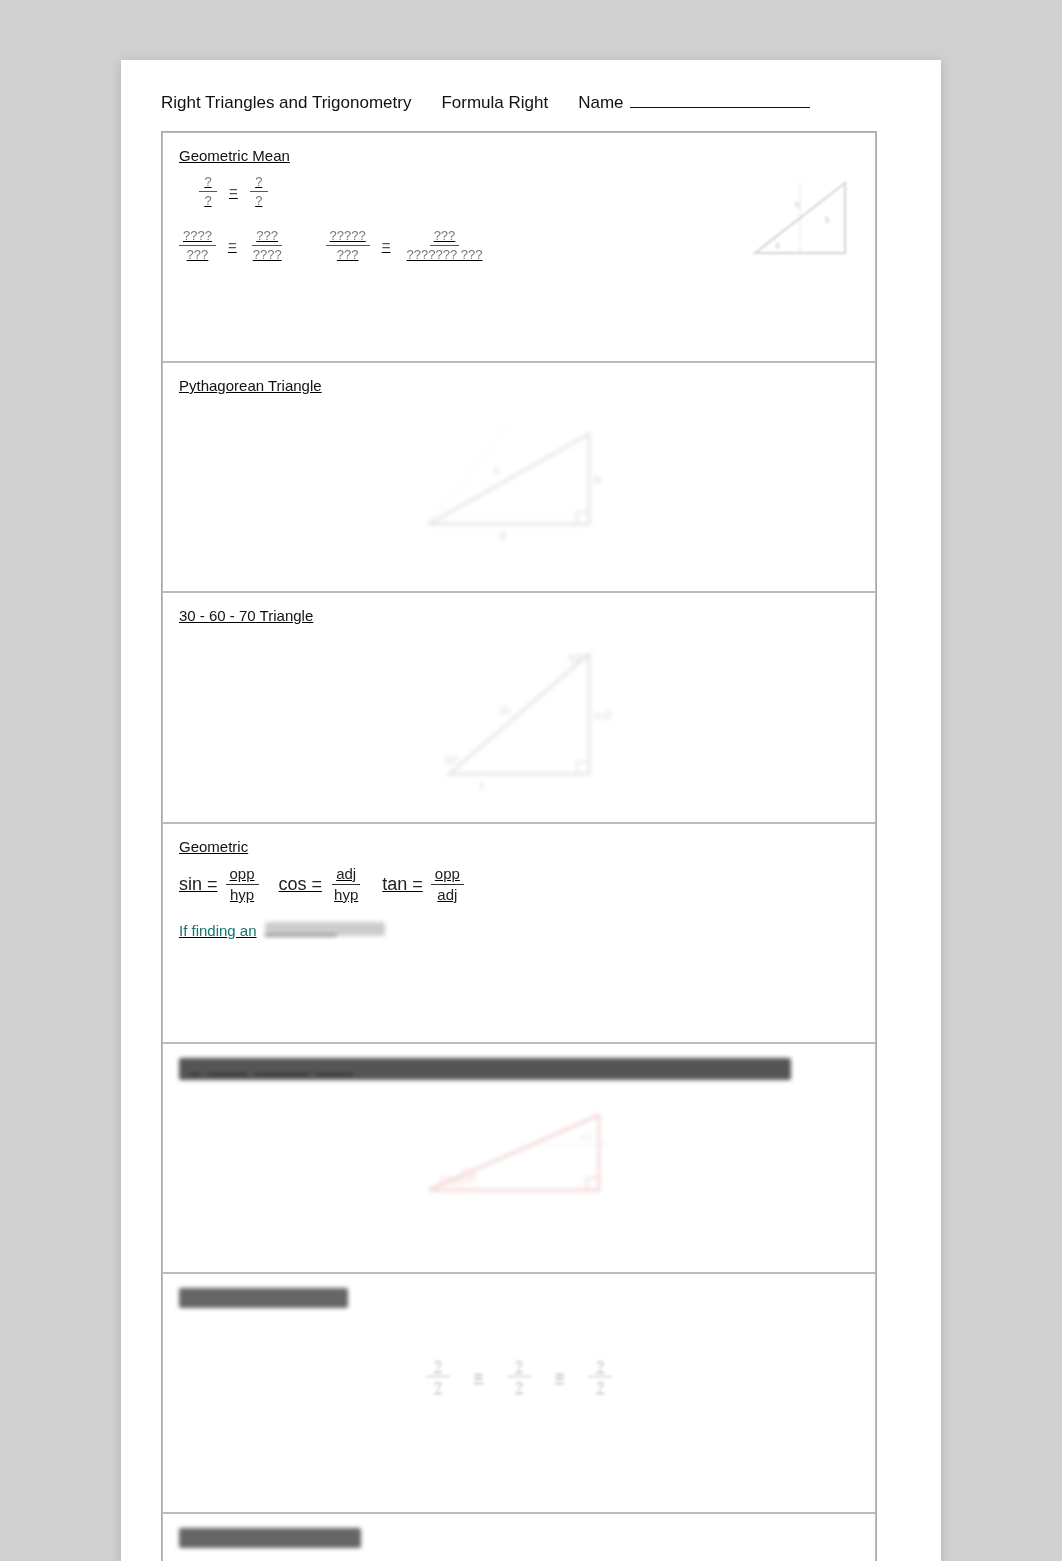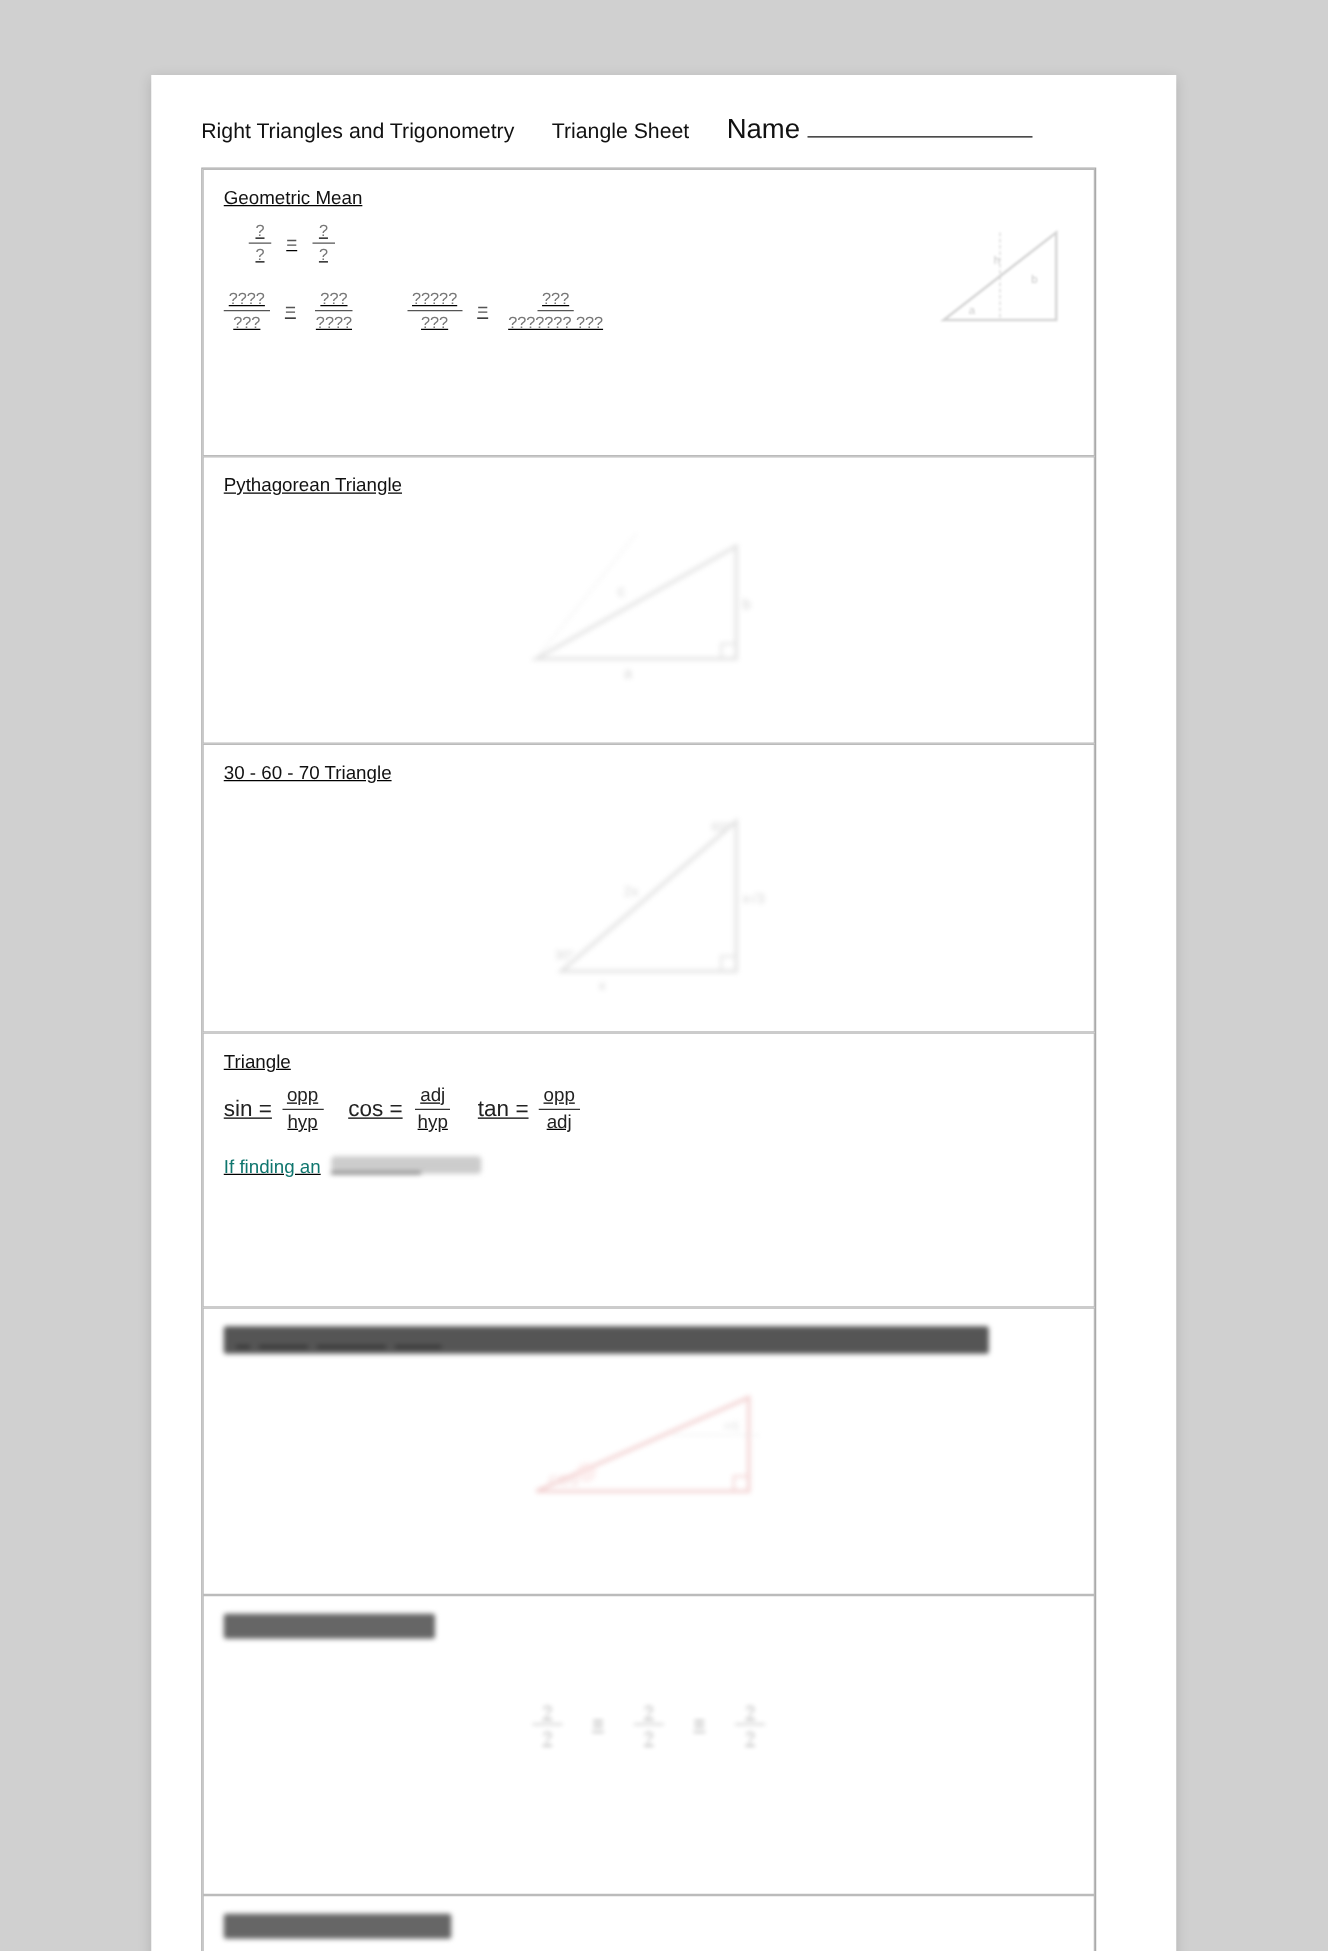--- a/index.html
+++ b/index.html
@@ -30,21 +30,21 @@
     }
     .header-title {
       font-size: 17px;
       font-weight: normal;
     }
     .header-sheet {
       font-size: 17px;
       font-weight: normal;
     }
     .header-name {
-      font-size: 22px;
+      font-size: 17px;
       font-weight: normal;
       display: flex;
       align-items: baseline;
       gap: 6px;
     }
     .name-line {
       display: inline-block;
       border-bottom: 1.5px solid #111;
       width: 180px;
       height: 18px;
@@ -292,21 +292,21 @@
       opacity: 0.35;
       filter: blur(1px);
     }
   </style>
 </head>
 <body>
 
 <div class="page">
   <div class="header-line">
     <span class="header-title">Right Triangles and Trigonometry</span>
-    <span class="header-sheet">Triangle Sheet</span>
+    <span class="header-sheet">Formula Right</span>
     <span class="header-name">
       <span>Name</span>
       <span class="name-line"></span>
     </span>
   </div>
 
   <div class="grid">
 
     <div class="cell">
       <div class="cell-title">Geometric Mean</div>
@@ -383,21 +383,21 @@
           <text x="60" y="155" font-size="11" fill="#555">x</text>
           <text x="175" y="85" font-size="11" fill="#555">x√3</text>
           <text x="80" y="80" font-size="11" fill="#555">2x</text>
           <text x="25" y="130" font-size="10" fill="#555">30°</text>
           <text x="150" y="28" font-size="10" fill="#555">60°</text>
         </svg>
       </div>
     </div>
 
     <div class="cell sohcahtoa-cell">
-      <div class="cell-title">Triangle</div>
+      <div class="cell-title">Geometric</div>
 
       <div class="trig-formulas">
 
         <div class="trig-item">
           <span class="trig-label">sin =</span>
           <div class="frac" style="font-size:15px;color:#222;">
             <span class="frac-num" style="color:#222;border-color:#333;">opp</span>
             <span class="frac-den" style="color:#222;">hyp</span>
           </div>
         </div>

